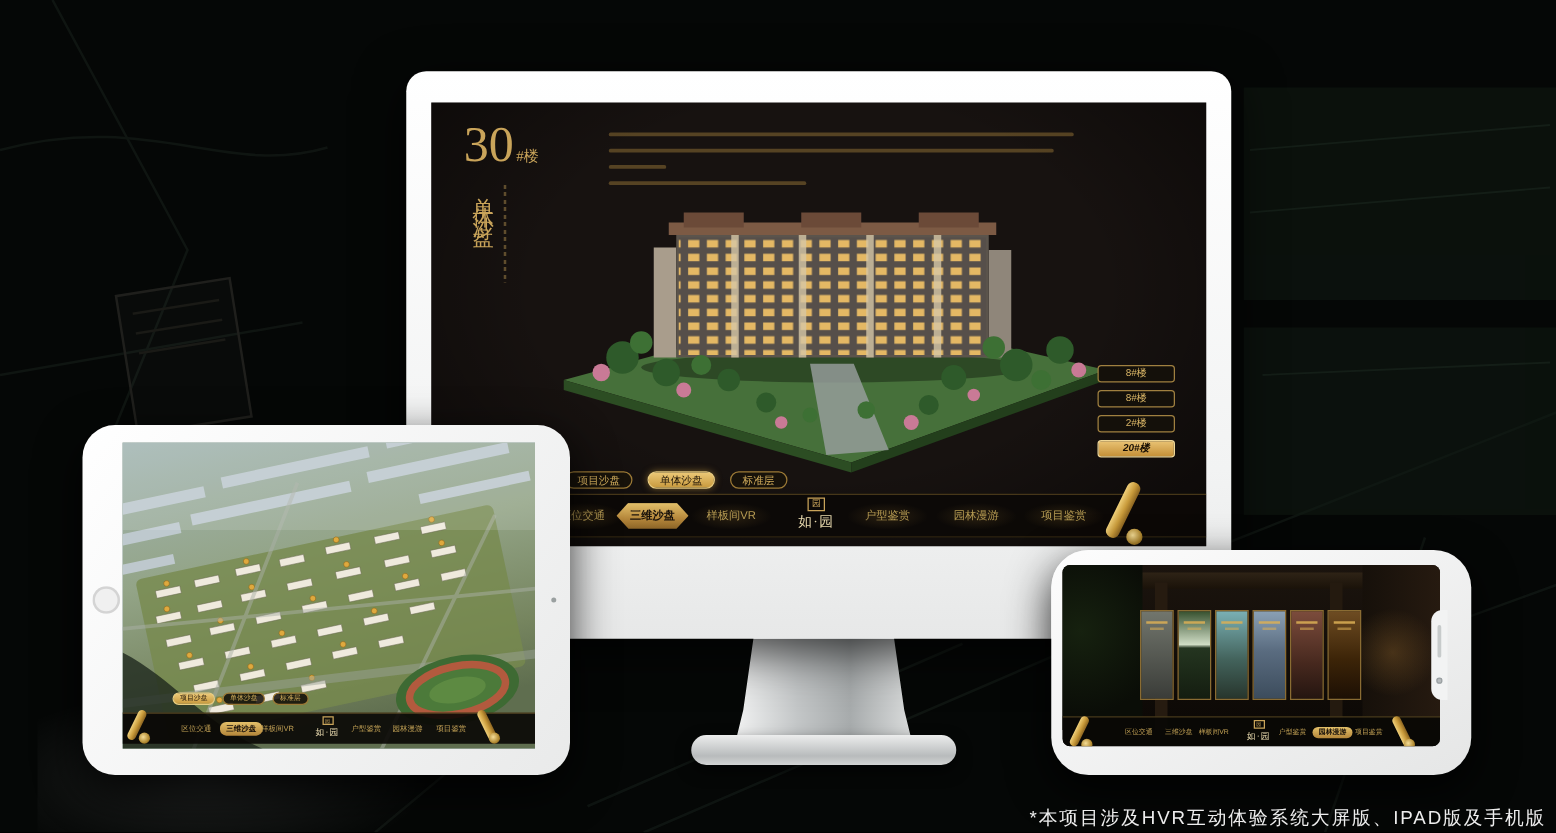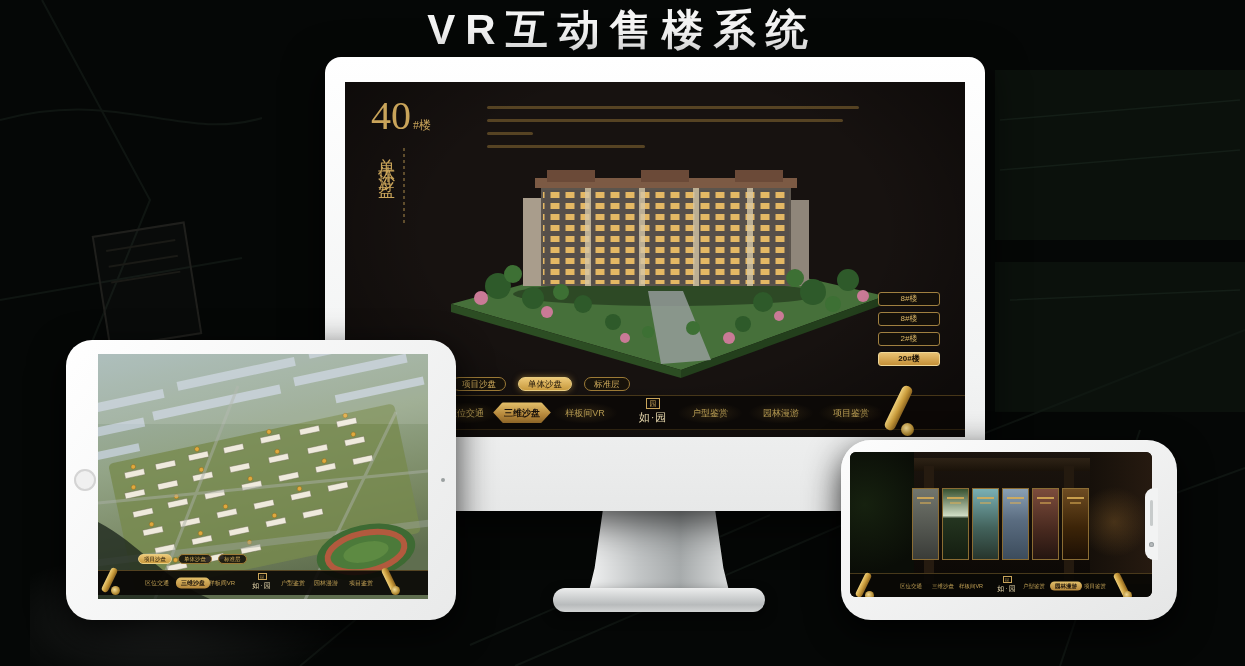--- a/index.html
+++ b/index.html
@@ -47,21 +47,21 @@
   .desc i { display:block; height:3px; border-radius:2px; background:#8a6c33; opacity:.55; margin-bottom:10px; }
   .desc i:nth-child(1){ width:372px; } .desc i:nth-child(2){ width:356px; }
   .desc i:nth-child(3){ width:46px; }  .desc i:nth-child(4){ width:158px; }
 
   .build-svg { position:absolute; left:98px; top:64px; z-index:0; }
 
   .floor-btns { position:absolute; left:533px; top:210px; width:62px; z-index:2;
     display:flex; flex-direction:column; gap:6px; }
   .fbtn { height:14px; line-height:12px; font-size:8px; text-align:center; border-radius:3px;
     background:#14100a; border:1px solid #a08040; color:#d8b express; color:#d8b express; color:#d9b566; cursor:pointer; }
-  .fbtn.active { background:linear-gradient(#e9c273,#c49038); color:#160e04; border:1px solid #f0d898; font-weight:bold; }
+  .fbtn.active { background:linear-gradient(#e9c273,#c49038); color:#160e04; border:1px solid #f0d898; font-weight:bold;font-style:italic; }
 
   .subtabs { position:absolute; left:107px; top:295px; z-index:2; display:flex; gap:12px; }
   .stab { height:14px; line-height:13px; padding:0 9px; font-size:8.5px; border-radius:8px;
     background:#17120a; border:1px solid #9c7a36; color:#d2ad5c; cursor:pointer; }
   .stab.active { background:linear-gradient(#ecc877,#c89a3e); border:1px solid #e8cc80;
     color:#1c1206; box-shadow:0 0 6px rgba(220,170,70,0.5); }
 
   .m-nav { position:absolute; left:0; top:313px; width:620px; height:35px; z-index:2;
     background:rgba(12,9,6,0.92);
     border-top:1px solid rgba(180,140,60,0.35); border-bottom:1px solid rgba(180,140,60,0.2); }
@@ -176,21 +176,20 @@
       <path d="M1000,120 L1240,100 M1000,170 L1240,150 M1010,300 L1240,290"></path>
     </g>
   </svg>
   <div class="bg-cert">
       <i></i>
       <i></i>
       <i></i>
     </div>
   <div class="bg-smoke"></div>
 
-  <h1 class="title">VR互动售楼系统</h1>
 
   <div class="monitor">
     <div class="m-screen">
 
       <svg class="build-svg" width="450" height="238" viewBox="0 0 450 238">
         <defs>
           <pattern id="winp" width="15" height="11" patternUnits="userSpaceOnUse">
             <rect width="15" height="11" fill="#564f4a"></rect>
             <rect x="2.5" y="2" width="9" height="6" fill="#f0c266" opacity="0.92"></rect>
           </pattern>
@@ -238,21 +237,21 @@
           <circle cx="38" cy="152" r="7"></circle>
             <circle cx="104" cy="166" r="6"></circle>
             <circle cx="286" cy="192" r="6"></circle>
           <circle cx="336" cy="170" r="5"></circle>
             <circle cx="420" cy="150" r="6"></circle>
             <circle cx="182" cy="192" r="5"></circle>
         </g>
       </svg>
 
       <div class="blk-head">
-        <span class="blk-num">40</span><span class="blk-suffix">#楼</span>
+        <span class="blk-num">30</span><span class="blk-suffix">#楼</span>
       </div>
       <div class="blk-vert">单体沙盘</div>
       <div class="blk-vert-sub"></div>
 
       <div class="desc">
           <i></i>
           <i></i>
           <i></i>
           <i></i>
         </div>
@@ -479,13 +478,14 @@
             <div class="roll"></div>
           </div>
       </div>
     </div>
     <div class="notch">
       <div class="slit"></div>
       <div class="cam"></div>
     </div>
   </div>
 
+  <div class="footnote">*本项目涉及HVR互动体验系统大屏版、IPAD版及手机版</div>
 </div>
 
 </body></html>

